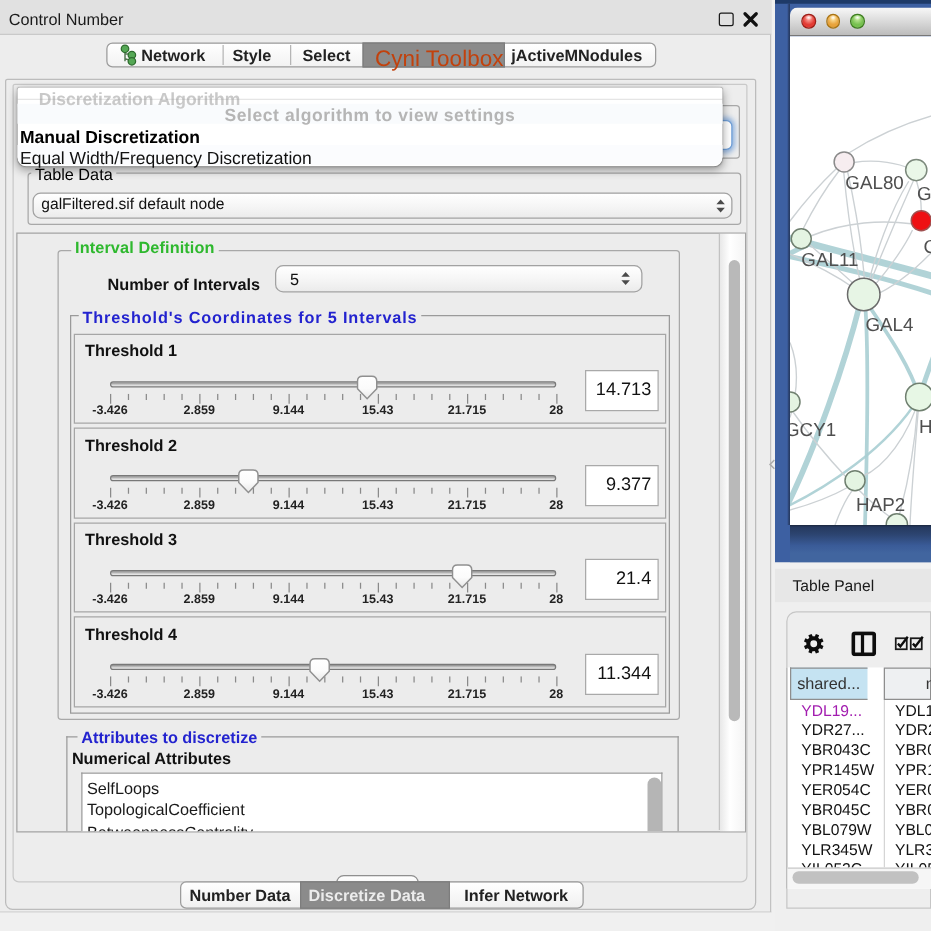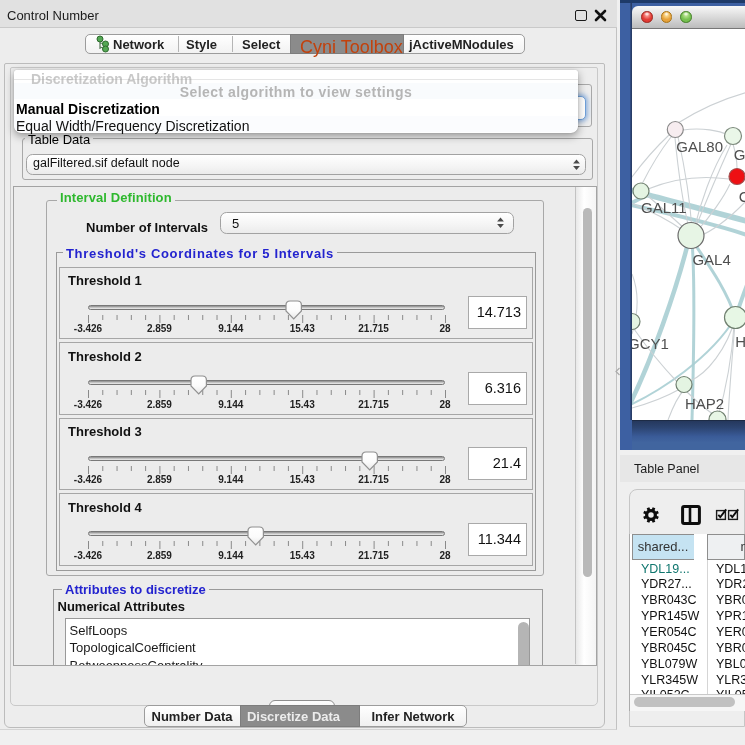--- a/index.html
+++ b/index.html
@@ -153,21 +153,21 @@
 <svg style="position:absolute;left:190.0px;top:375.0px;" width="18" height="21">
     <defs>
       <linearGradient id="kg342" x1="0" y1="0" x2="0" y2="1">
         <stop offset="0" stop-color="#ffffff"></stop>
         <stop offset="0.55" stop-color="#fbfbfb"></stop>
         <stop offset="1" stop-color="#e8e8e8"></stop>
       </linearGradient>
     </defs>
     <path d="M5 1 L12.4 1 Q16.4 1 16.4 5 L16.4 11 L8.7 19 L1 11 L1 5 Q1 1 5 1 Z" fill="url(#kg342)" stroke="#909090" stroke-width="1.2"></path>
   </svg>
-<div class="vfield" style="left:468px;top:371.5px;width:59px;height:33px;line-height:31px;">6.316</div>
+<div class="vfield" style="left:468px;top:371.5px;width:59px;height:33px;line-height:31px;">9.377</div>
 <div class="tbx" style="position:absolute;left:58.5px;top:417.5px;width:474.5px;height:72.5px;"></div>
 <div style="position:absolute;left:68px;top:424.0px;font-size:13px;color:#111;font-weight:700;white-space:nowrap;">Threshold 3</div>
 <div style="position:absolute;left:88.0px;top:455.5px;width:357.0px;height:5px;background:linear-gradient(#898989,#cfcfcf 60%,#ededed);border:1px solid #787878;border-radius:2.5px;"></div>
 <svg style="position:absolute;left:58.5px;top:465.5px;" width="420" height="10">
     <line x1="29.50" y1="0" x2="29.50" y2="8" stroke="#8a8a8a" stroke-width="1"></line>
     <line x1="43.78" y1="0" x2="43.78" y2="5" stroke="#8a8a8a" stroke-width="1"></line>
     <line x1="58.06" y1="0" x2="58.06" y2="5" stroke="#8a8a8a" stroke-width="1"></line>
     <line x1="72.34" y1="0" x2="72.34" y2="5" stroke="#8a8a8a" stroke-width="1"></line>
     <line x1="86.62" y1="0" x2="86.62" y2="5" stroke="#8a8a8a" stroke-width="1"></line>
     <line x1="100.90" y1="0" x2="100.90" y2="8" stroke="#8a8a8a" stroke-width="1"></line>
@@ -361,21 +361,21 @@
     <rect x="1.6" y="2.6" width="8.8" height="8.8" fill="none" stroke="#1a1a1a" stroke-width="1.4"></rect>
     <path d="M3.3 6.9 L5.3 9.1 L11.2 1.4" stroke="#0d0d0d" stroke-width="1.9" fill="none"></path>
   </svg>
 <svg style="position:absolute;left:726.5px;top:507.5px;" width="14" height="13" viewBox="0 0 14 13">
     <rect x="1.6" y="2.6" width="8.8" height="8.8" fill="none" stroke="#1a1a1a" stroke-width="1.4"></rect>
     <path d="M3.3 6.9 L5.3 9.1 L11.2 1.4" stroke="#0d0d0d" stroke-width="1.9" fill="none"></path>
   </svg>
 <div style="position:absolute;left:629px;top:534px;width:116px;height:176.5px;background:#fff;border-left:1px solid #aaa;"></div>
 <div style="position:absolute;left:631.5px;top:534px;width:62px;height:25.5px;background:#c5e3f2;border:1px solid #8e8e8e;border-right:none;text-align:center;line-height:24px;font-size:13px;color:#333;">shared...</div>
 <div style="position:absolute;left:706.5px;top:534px;width:38.5px;height:25.5px;background:#eef0f2;border:1px solid #8e8e8e;font-size:13px;color:#333;line-height:24px;padding-left:33px;">n</div>
-<div style="position:absolute;left:641px;top:561.5px;font-size:12.5px;color:#0f766e;font-weight:400;white-space:nowrap;">YDL19...</div>
+<div style="position:absolute;left:641px;top:561.5px;font-size:12.5px;color:#a21caf;font-weight:400;white-space:nowrap;">YDL19...</div>
 <div style="position:absolute;left:716px;top:561.5px;font-size:12.5px;color:#111;font-weight:400;white-space:nowrap;">YDL18</div>
 <div style="position:absolute;left:641px;top:577.4px;font-size:12.5px;color:#111;font-weight:400;white-space:nowrap;">YDR27...</div>
 <div style="position:absolute;left:716px;top:577.4px;font-size:12.5px;color:#111;font-weight:400;white-space:nowrap;">YDR27</div>
 <div style="position:absolute;left:641px;top:593.2px;font-size:12.5px;color:#111;font-weight:400;white-space:nowrap;">YBR043C</div>
 <div style="position:absolute;left:716px;top:593.2px;font-size:12.5px;color:#111;font-weight:400;white-space:nowrap;">YBR04</div>
 <div style="position:absolute;left:641px;top:609.1px;font-size:12.5px;color:#111;font-weight:400;white-space:nowrap;">YPR145W</div>
 <div style="position:absolute;left:716px;top:609.1px;font-size:12.5px;color:#111;font-weight:400;white-space:nowrap;">YPR14</div>
 <div style="position:absolute;left:641px;top:624.9px;font-size:12.5px;color:#111;font-weight:400;white-space:nowrap;">YER054C</div>
 <div style="position:absolute;left:716px;top:624.9px;font-size:12.5px;color:#111;font-weight:400;white-space:nowrap;">YER05</div>
 <div style="position:absolute;left:641px;top:640.8px;font-size:12.5px;color:#111;font-weight:400;white-space:nowrap;">YBR045C</div>

